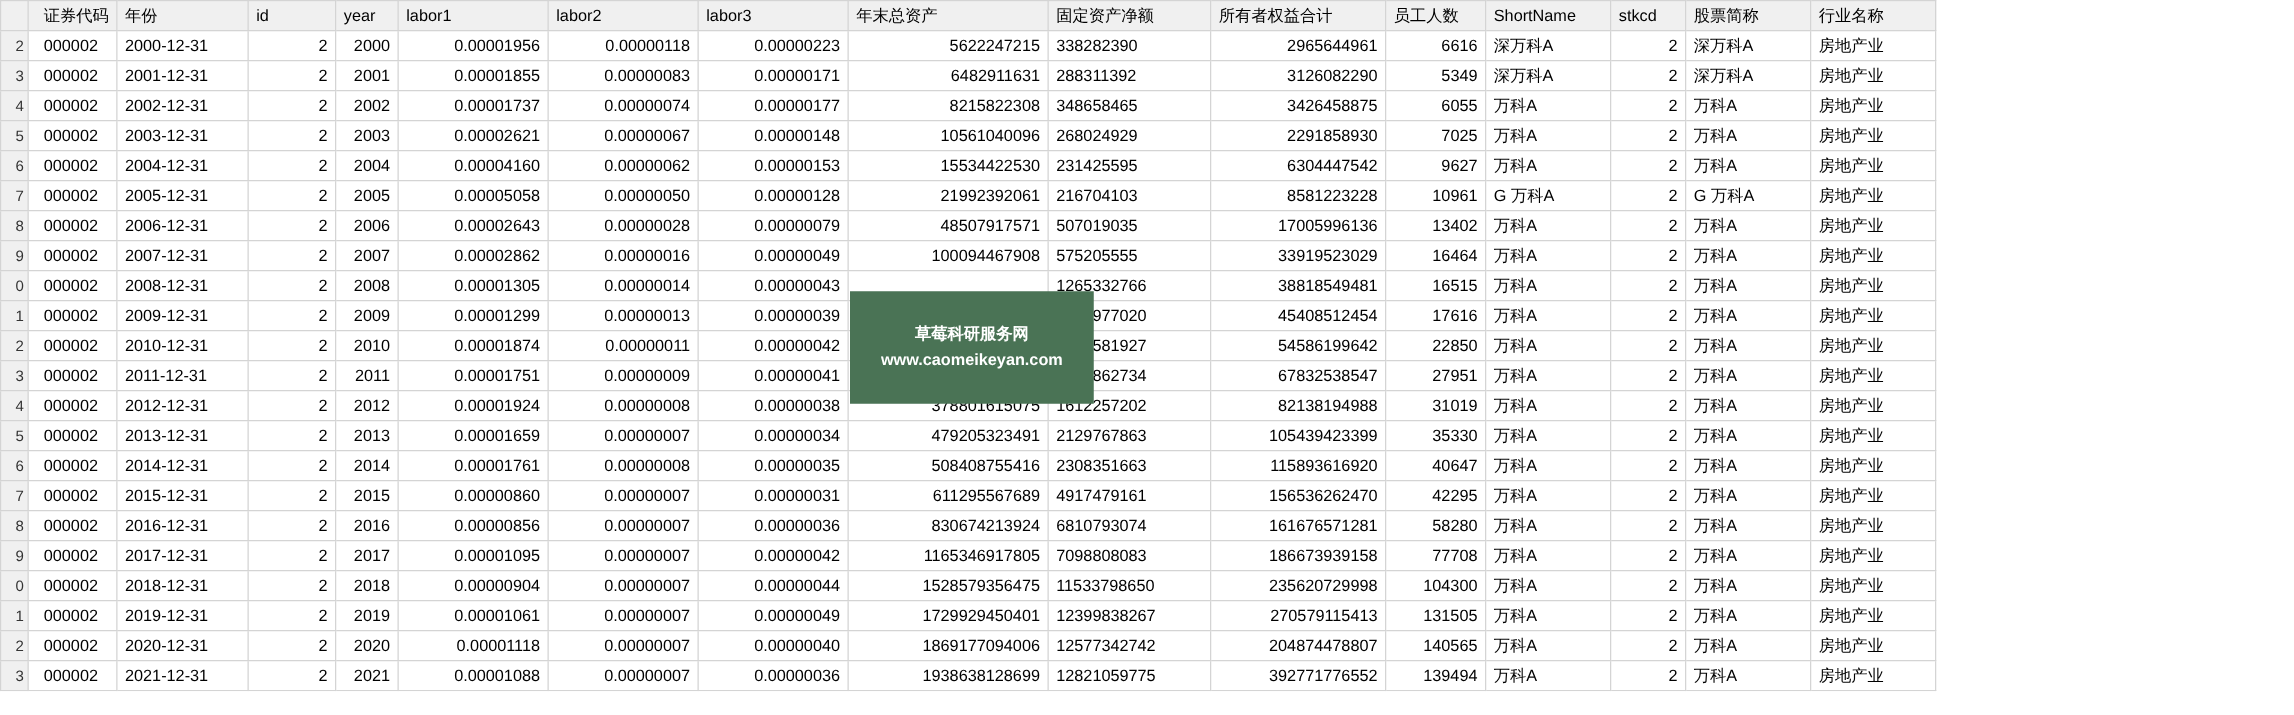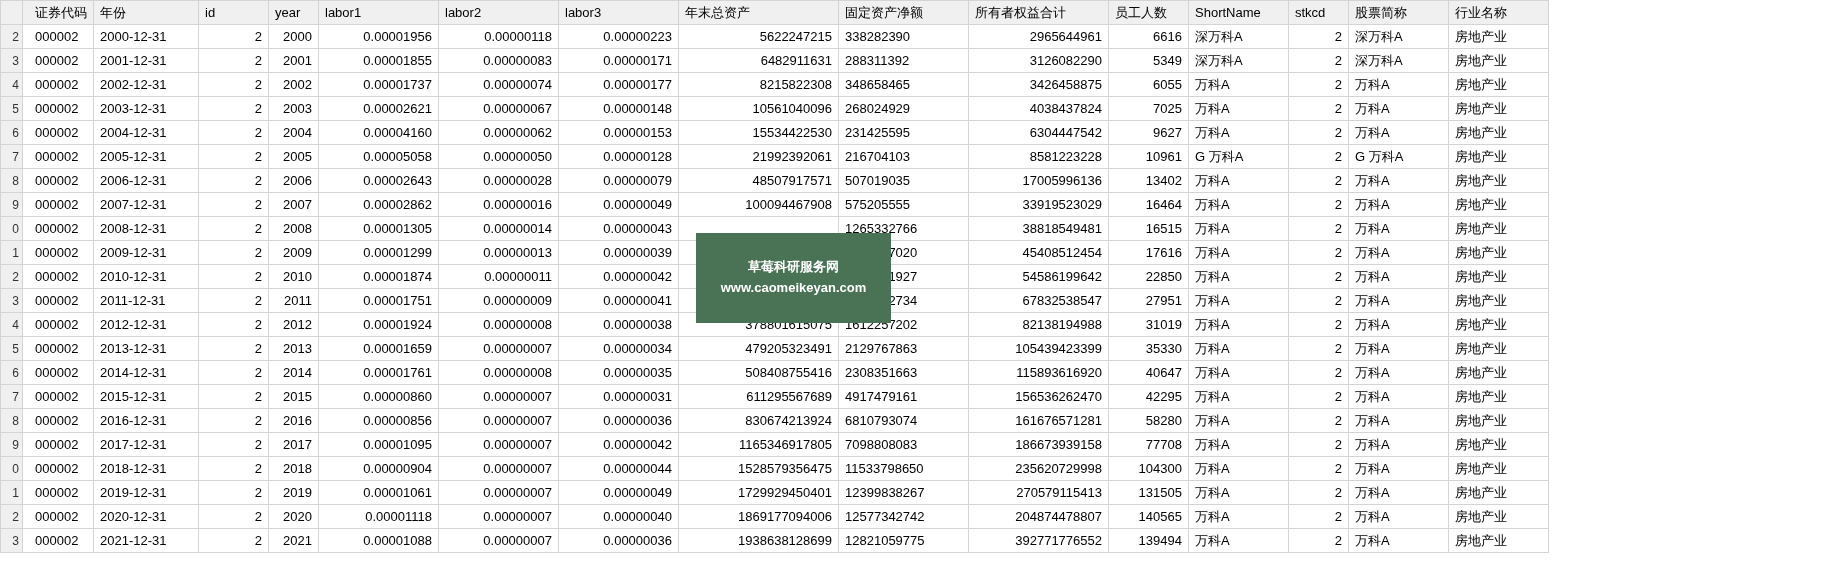--- a/index.html
+++ b/index.html
@@ -57,21 +57,21 @@
     .col-stkcd { width: 60px; text-align: right; }
     .col-name { width: 100px; }
     .col-ind { width: 100px; }
     th.col-id, th.col-year, th.col-labor1, th.col-labor2, th.col-labor3,
     th.col-assets, th.col-fixed, th.col-equity, th.col-emp, th.col-stkcd {
       text-align: left;
     }
     .watermark {
       position: absolute;
       top: 233px;
-      left: 696px;
+      left: 680px;
       width: 195px;
       height: 90px;
       background: #4a7355;
       color: #fff;
       display: flex;
       flex-direction: column;
       align-items: center;
       justify-content: center;
       font-size: 13px;
       z-index: 10;
@@ -168,21 +168,21 @@
           <td class="row-num">5</td>
           <td class="col-code">000002</td>
           <td class="col-date">2003-12-31</td>
           <td class="col-id">2</td>
           <td class="col-year">2003</td>
           <td class="col-labor1">0.00002621</td>
           <td class="col-labor2">0.00000067</td>
           <td class="col-labor3">0.00000148</td>
           <td class="col-assets">10561040096</td>
           <td class="col-fixed">268024929</td>
-          <td class="col-equity">4038437824</td>
+          <td class="col-equity">2291858930</td>
           <td class="col-emp">7025</td>
           <td class="col-short">万科A</td>
           <td class="col-stkcd">2</td>
           <td class="col-name">万科A</td>
           <td class="col-ind">房地产业</td>
         </tr>
         <tr>
           <td class="row-num">6</td>
           <td class="col-code">000002</td>
           <td class="col-date">2004-12-31</td>

